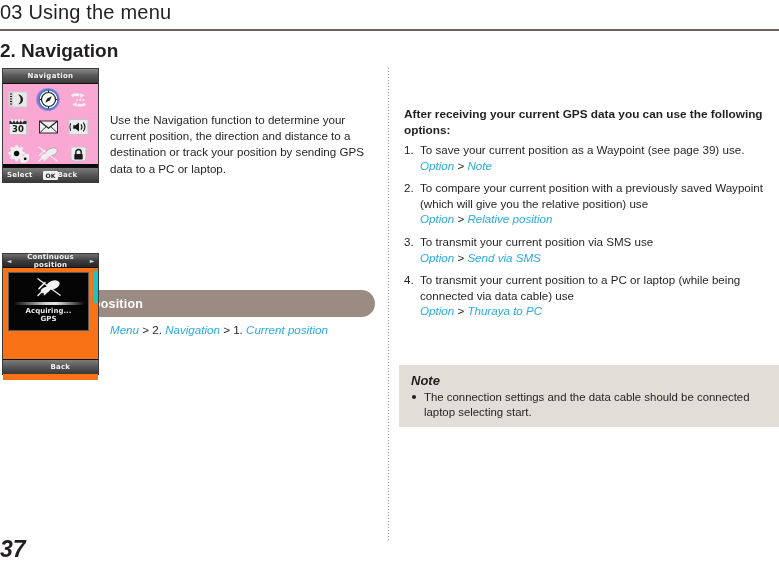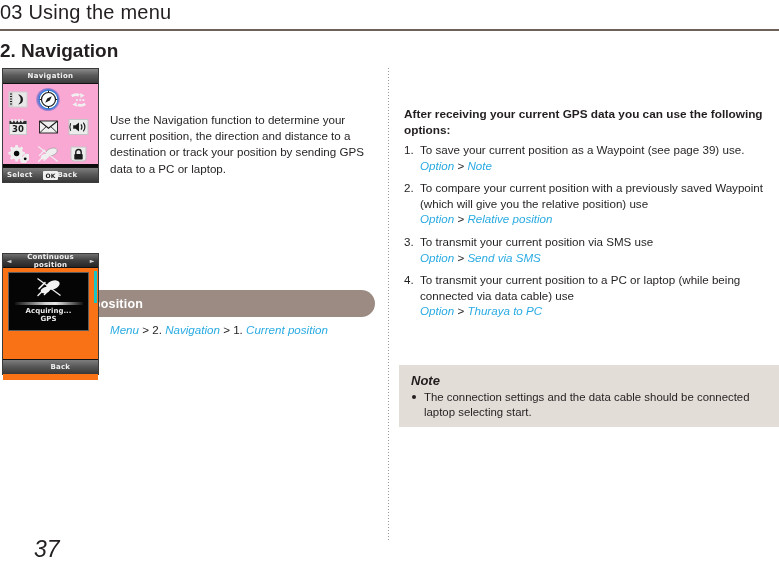--- a/index.html
+++ b/index.html
@@ -360,24 +360,23 @@
     border-radius: 50%;
     background: #231f20;
   }
 
   
   #page-number {
     position: absolute;
     left: 0;
     top: 536px;
     font-size: 23px;
-    font-weight: normal;
+    font-weight: bold;
     font-style: italic;
     color: #231f20;
-    margin-left: 34px;
   }
 </style>
 </head>
 <body>
 
 <div id="chapter-title">03 Using the menu</div>
 <div id="chapter-rule"></div>
 
 <div id="section-title">2. Navigation</div>
 

